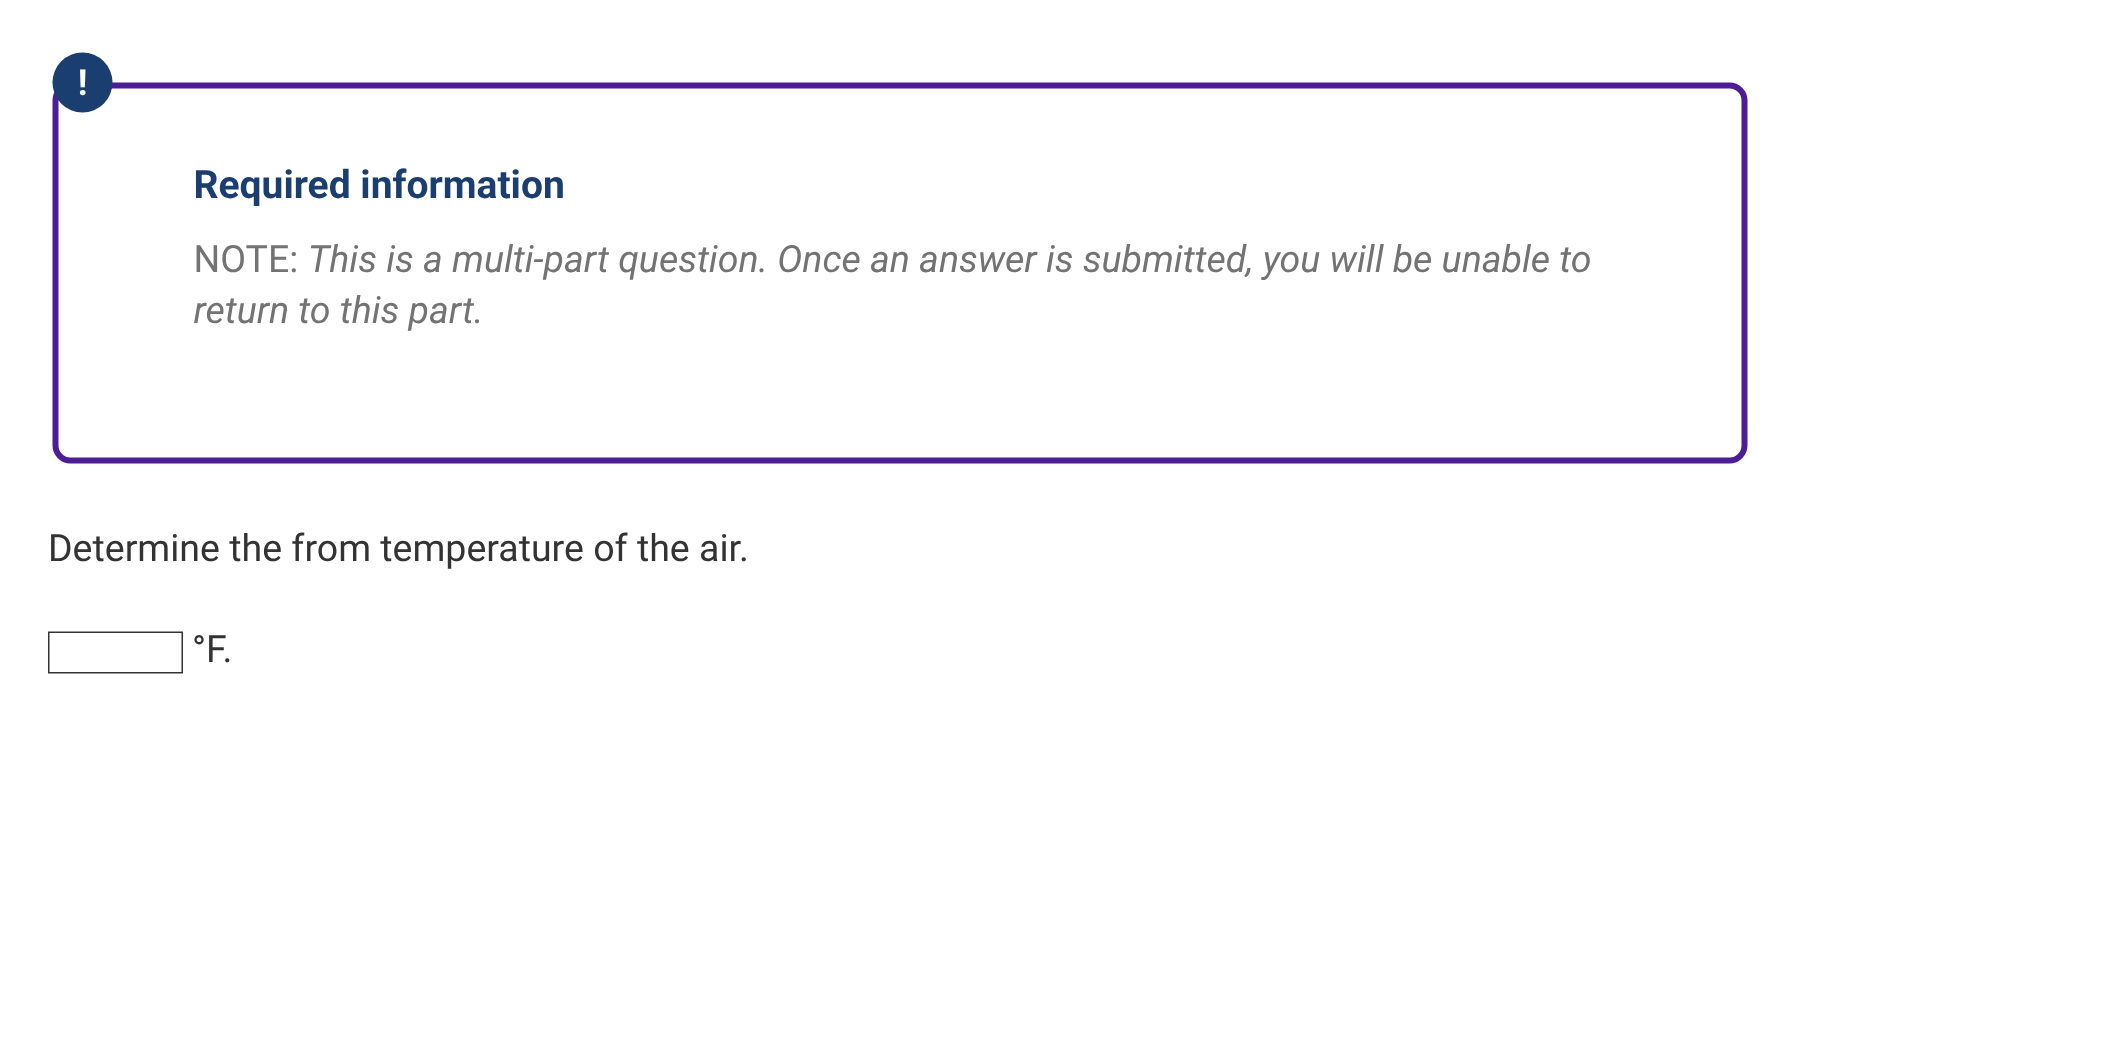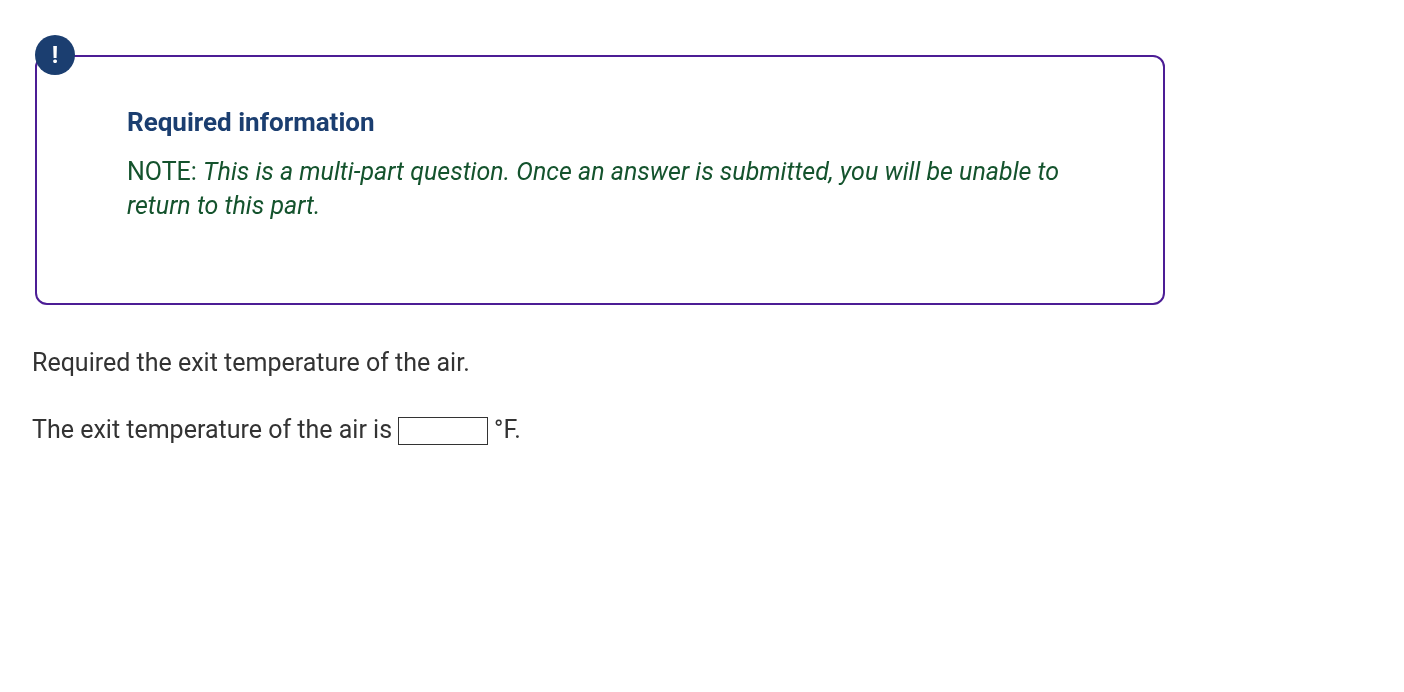--- a/index.html
+++ b/index.html
@@ -13,21 +13,21 @@
       padding: 20px;
       width: 1404px;
       color: #333333;
     }
     .info-box-wrapper {
       position: relative;
       margin-top: 35px;
       margin-bottom: 40px;
     }
     .info-box {
-      border: 2px solid #4c1d95;
+      border: 4px solid #4c1d95;
       border-radius: 12px;
       padding: 50px 60px 80px 90px;
       max-width: 1130px;
       margin-left: 15px;
     }
     .exclamation-badge {
       position: absolute;
       top: -20px;
       left: 15px;
       width: 40px;
@@ -42,21 +42,21 @@
       font-size: 24px;
       z-index: 2;
     }
     .info-title {
       color: #1b3e70;
       font-weight: 700;
       font-size: 26px;
       margin-bottom: 18px;
     }
     .note-text {
-      color: #14532d;
+      color: #737373;
       font-size: 25px;
       line-height: 1.35;
     }
     .note-label {
       font-style: normal;
     }
     .note-italic {
       font-style: italic;
     }
     .question-section {
@@ -100,19 +100,18 @@
     <div class="note-text">
       <span class="note-label">NOTE:</span>
       <span> </span>
       <span class="note-italic">This is a multi-part question. Once an answer is submitted, you will be unable to return to this part.</span>
       <br>
     </div>
   </div>
 </div>
 
 <div class="question-section">
-  <div class="question-text">Required the exit temperature of the air.</div>
+  <div class="question-text">Determine the from temperature of the air.</div>
   <div class="answer-line">
-    <span>The exit temperature of the air is</span>
     <input type="text" class="answer-input" value="" style="">
     <span>°F.</span>
   </div>
 </div>
 
 </body></html>

